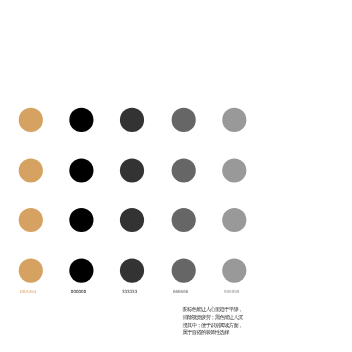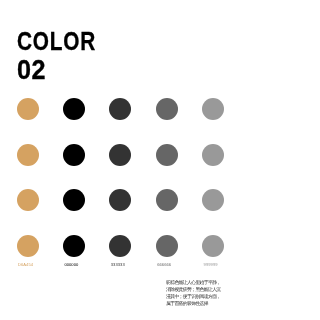--- a/index.html
+++ b/index.html
@@ -26,24 +26,20 @@
 
   
   .desc{position:absolute;left:166px;top:280px;width:57.6px;
         font-size:4.8px;line-height:6.9px;letter-spacing:-.6px;color:#1f1f1f;text-align:left;}
 </style>
 </head>
 <body>
 
 <div class="page">
 
-  <div class="title">
-    <div class="title-1">COLOR</div>
-    <div class="title-2">02</div>
-  </div>
 
   <div class="swatch-grid">
     <div class="swatch-row">
       <div class="swatch c0" style="background-color: rgb(213, 162, 97);"></div>
       <div class="swatch c1" style="background-color: rgb(0, 0, 0);"></div>
       <div class="swatch c2" style="background-color: rgb(51, 51, 51);"></div>
       <div class="swatch c3" style="background-color: rgb(102, 102, 102);"></div>
       <div class="swatch c4" style="background-color: rgb(153, 153, 153);"></div>
     </div>
     <div class="swatch-row">

